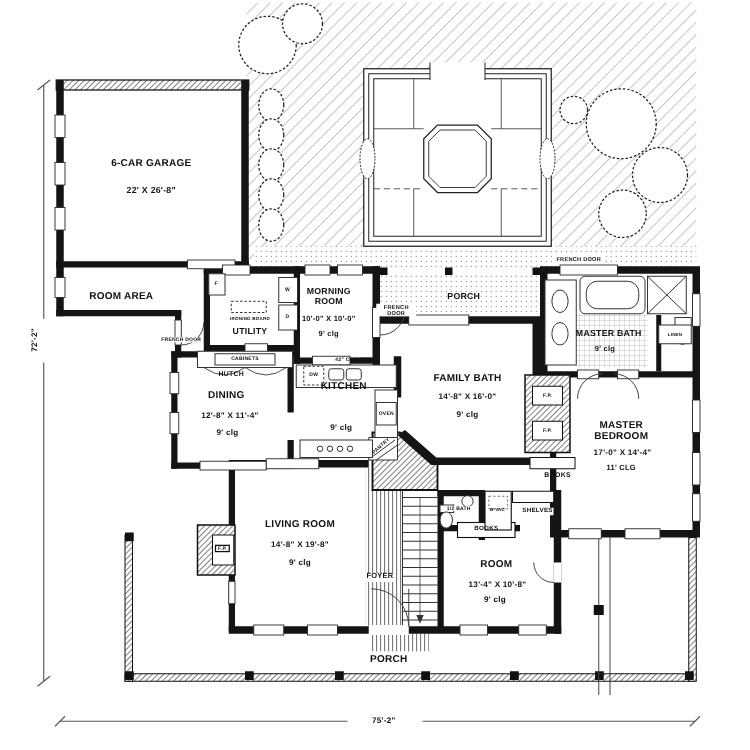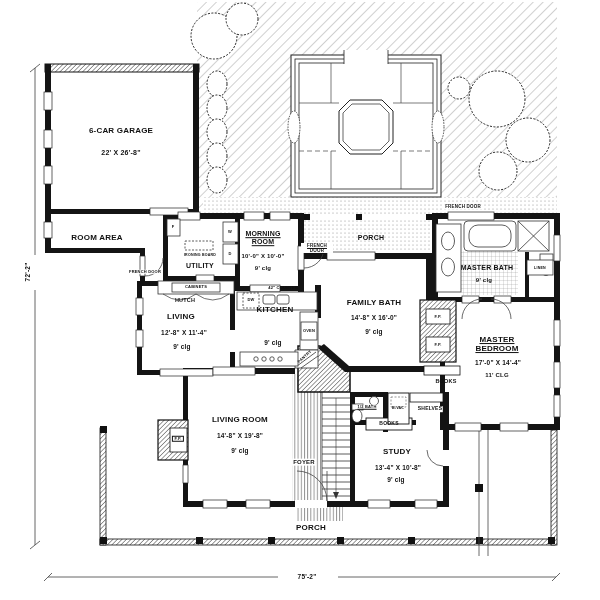--- a/index.html
+++ b/index.html
@@ -5,21 +5,21 @@
   html,body{margin:0;padding:0;background:#fff;}
   #stage{position:relative;width:600px;height:600px;background:#fff;overflow:hidden;
          font-family:"Liberation Sans",sans-serif;}
   #plan-svg{position:absolute;left:0;top:0;z-index:1;}
   .lbl{position:absolute;z-index:3;transform:translate(-50%,-50%);
        font-weight:bold;color:#111;text-align:center;white-space:nowrap;
        letter-spacing:.2px;line-height:1.12;}
   .fs8{font-size:8px;} .fs7{font-size:7px;} .fs65{font-size:6.5px;}
   .fs6{font-size:6px;} .fs55{font-size:5.5px;} .fs5{font-size:5px;}
   .fs45{font-size:4.5px;} .fs4{font-size:4px;} .fs35{font-size:3.6px;}
-  .wrap{white-space:normal;text-decoration:underline;}
+  .wrap{white-space:normal;}
   .bg{background:#fff;padding:0 1px;}
   .boxed{background:#fff;border:.8px solid #111;padding:0 1.5px;}
   .rot90{transform:translate(-50%,-50%) rotate(-90deg);}
   .rot40{transform:translate(-50%,-50%) rotate(-42deg);}
 </style>
 </head>
 <body>
 
 <div id="stage">
 
@@ -317,21 +317,21 @@
 <div class="lbl fs6" style="left:263px;top:268px">9' clg</div>
 
 <div class="lbl fs75 fs7" style="left:371px;top:238px">PORCH</div>
 <div class="lbl fs45 wrap bg" style="left:317px;top:248px;width:30px">FRENCH DOOR</div>
 <div class="lbl fs4 bg" style="left:145px;top:272px">FRENCH DOOR</div>
 <div class="lbl fs45 bg" style="left:463px;top:207px">FRENCH DOOR</div>
 
 <div class="lbl fs4" style="left:196px;top:287px">CABINETS</div>
 <div class="lbl fs55" style="left:185px;top:300px">HUTCH</div>
 
-<div class="lbl fs8" style="left:181px;top:317px">LIVING</div>
+<div class="lbl fs8" style="left:181px;top:317px">DINING</div>
 <div class="lbl fs65" style="left:184px;top:333px">12'-8" X 11'-4"</div>
 <div class="lbl fs65" style="left:182px;top:347px">9' clg</div>
 
 <div class="lbl fs4" style="left:283px;top:288px">42" COUNTER</div>
 <div class="lbl fs8" style="left:275px;top:310px">KITCHEN</div>
 <div class="lbl fs65" style="left:273px;top:343px">9' clg</div>
 <div class="lbl fs4" style="left:251px;top:300px">DW</div>
 <div class="lbl fs4" style="left:309px;top:331px">OVEN</div>
 <div class="lbl fs4 rot40" style="left:305px;top:357px">PANTRY</div>
 
@@ -354,21 +354,21 @@
 <div class="lbl fs65" style="left:240px;top:436px">14'-8" X 19'-8"</div>
 <div class="lbl fs65" style="left:240px;top:451px">9' clg</div>
 <div class="lbl fs4 boxed" style="left:178px;top:439px">F.P.</div>
 
 <div class="lbl fs6 bg" style="left:304px;top:462px">FOYER</div>
 <div class="lbl fs4 wrap bg" style="left:367px;top:407px;width:20px">1/2 BATH</div>
 <div class="lbl fs35" style="left:398px;top:408px">B-VAC</div>
 <div class="lbl fs5 bg" style="left:430px;top:409px">SHELVES</div>
 <div class="lbl fs5" style="left:389px;top:424px">BOOKS</div>
 
-<div class="lbl fs8" style="left:397px;top:452px">STUDY</div>
+<div class="lbl fs8" style="left:397px;top:452px">ROOM</div>
 <div class="lbl fs65" style="left:398px;top:468px">13'-4" X 10'-8"</div>
 <div class="lbl fs65" style="left:396px;top:480px">9' clg</div>
 
 <div class="lbl fs8" style="left:311px;top:528px">PORCH</div>
 
 <div class="lbl fs65 rot90" style="left:28px;top:272px">72'-2"</div>
 <div class="lbl fs65" style="left:307px;top:577px">75'-2"</div>
 
 </div>
 

